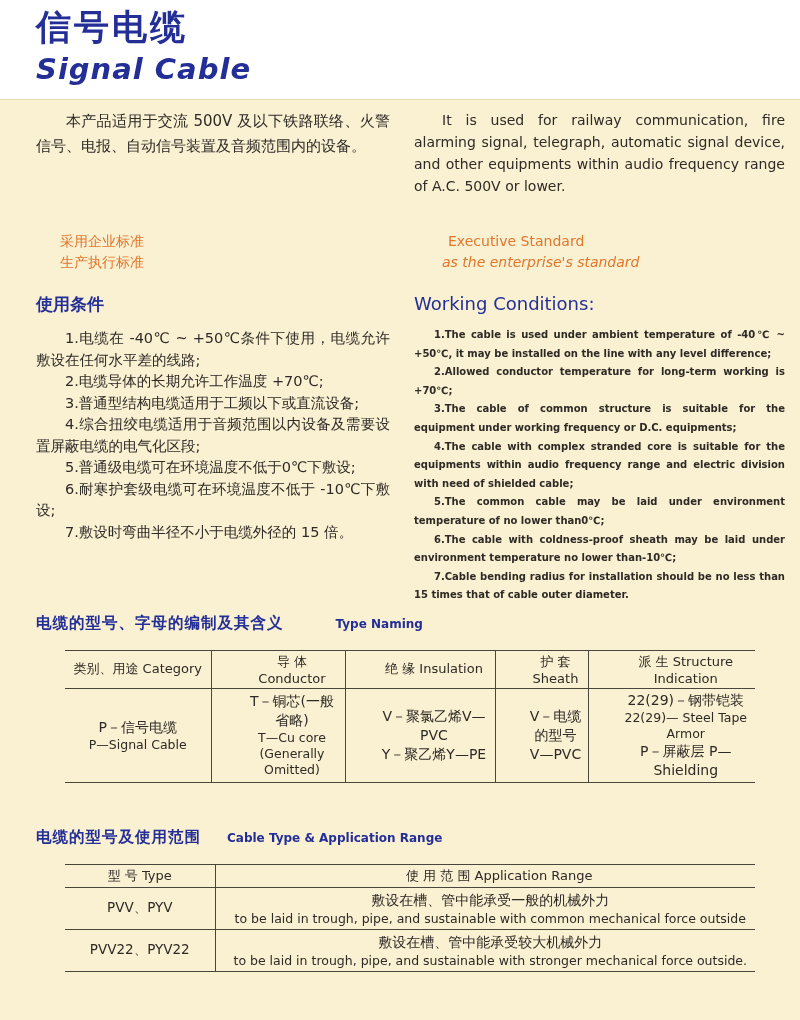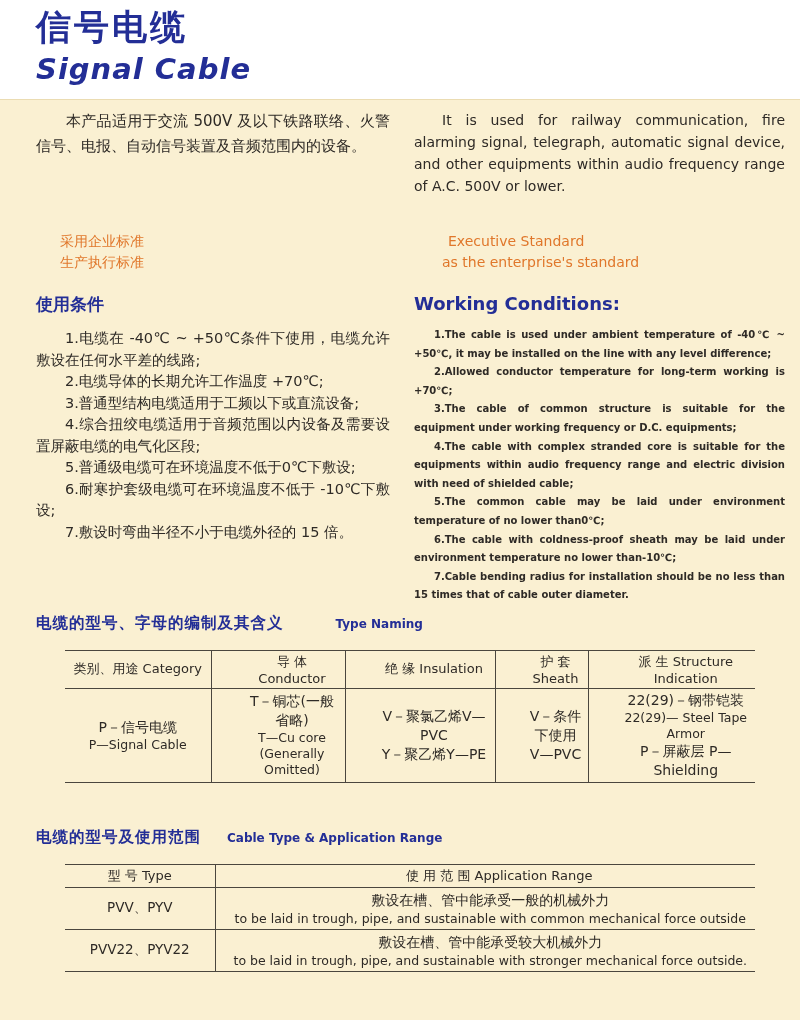--- a/index.html
+++ b/index.html
@@ -30,26 +30,26 @@
   .two-col{display:grid;grid-template-columns:354px 1fr;column-gap:24px;padding:0 15px 0 36px;}
 
   .zh-text{font-size:15px;line-height:25px;text-indent:2em;margin:0;text-align:justify;}
   .en-text{font-size:14px;line-height:22px;text-indent:2em;margin:0;text-align:justify;}
 
   
   .standards-row{margin-top:34px;}
   .standards-row p{margin:0;color:var(--accent-orange);font-size:14px;line-height:21px;}
   .standards-zh p{padding-left:24px;}
   .standards-en p.l1{padding-left:34px;}
-  .standards-en p.l2{padding-left:28px;}
+  .standards-en p.l2{padding-left:28px;font-style:italic;}
 
   
   .conditions-row{margin-top:20px;}
   .h-zh{font-size:17px;font-weight:bold;color:var(--accent-blue);margin:0 0 12px 0;}
-  .h-en{font-size:18px;font-weight:bold;color:var(--accent-blue);margin:0 0 12px 0;}
+  .h-en{font-size:18px;font-weight:normal;color:var(--accent-blue);margin:0 0 12px 0;}
   .cond-zh p{margin:0;font-size:14.5px;line-height:21.5px;text-indent:2em;text-align:justify;}
   .cond-en p{margin:0;font-size:10px;line-height:18.6px;text-indent:2em;text-align:justify;font-weight:bold;}
 
   
   .section-heading-row{padding-left:36px;display:flex;align-items:baseline;}
   .sh-zh{font-size:15.5px;font-weight:bold;color:var(--accent-blue);letter-spacing:1px;}
   .sh-en{font-size:12px;font-weight:bold;color:var(--accent-blue);}
   .gap-wide{margin-left:52px;}
   .gap-mid{margin-left:26px;}
   #type-naming-heading{margin-top:8px;}
@@ -151,21 +151,21 @@
           </td>
           <td>
             <div class="cell-zh">T－铜芯(一般省略)</div>
             <div class="cell-en">T—Cu core (Generally Omitted)</div>
           </td>
           <td>
             <div class="cell-zh">V－聚氯乙烯V—PVC</div>
             <div class="cell-zh">Y－聚乙烯Y—PE</div>
           </td>
           <td>
-            <div class="cell-zh">V－条件下使用</div>
+            <div class="cell-zh">V－电缆的型号</div>
             <div class="cell-zh">V—PVC</div>
           </td>
           <td>
             <div class="cell-zh">22(29)－钢带铠装</div>
             <div class="cell-en">22(29)— Steel Tape Armor</div>
             <div class="cell-zh">P－屏蔽层  P—Shielding</div>
           </td>
         </tr>
       </tbody>
     </table>

